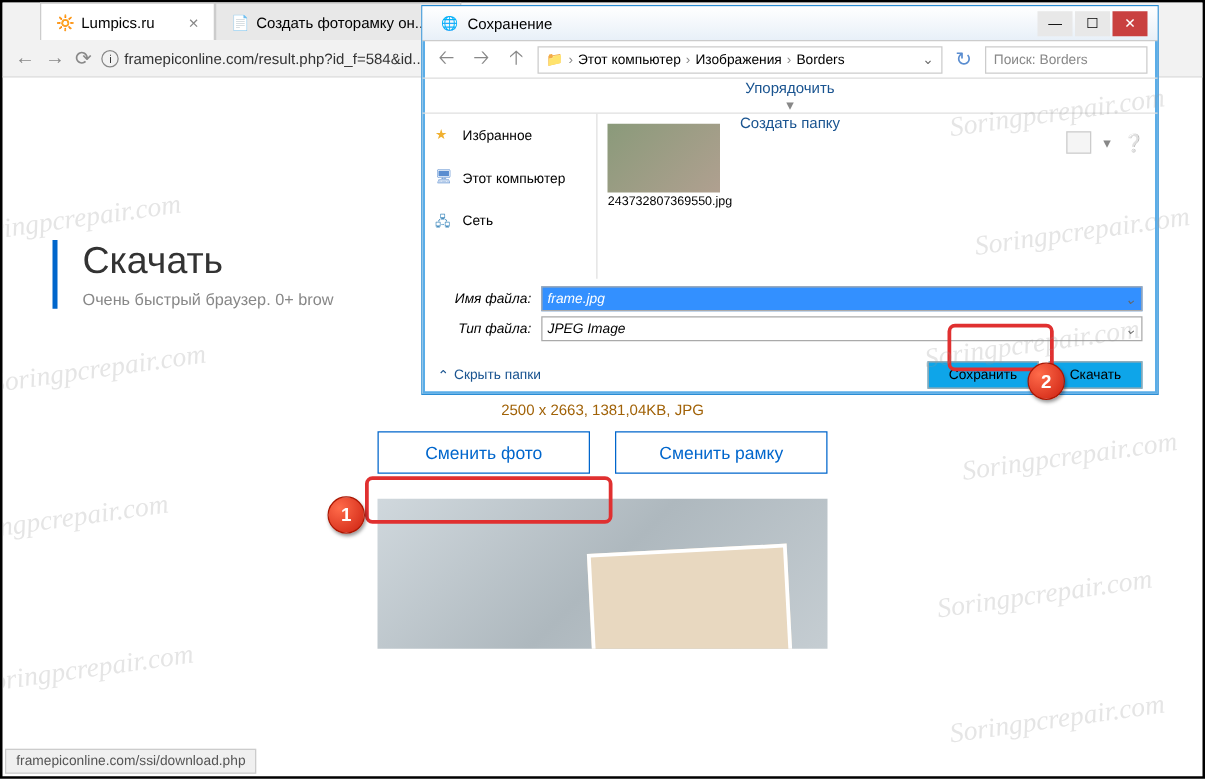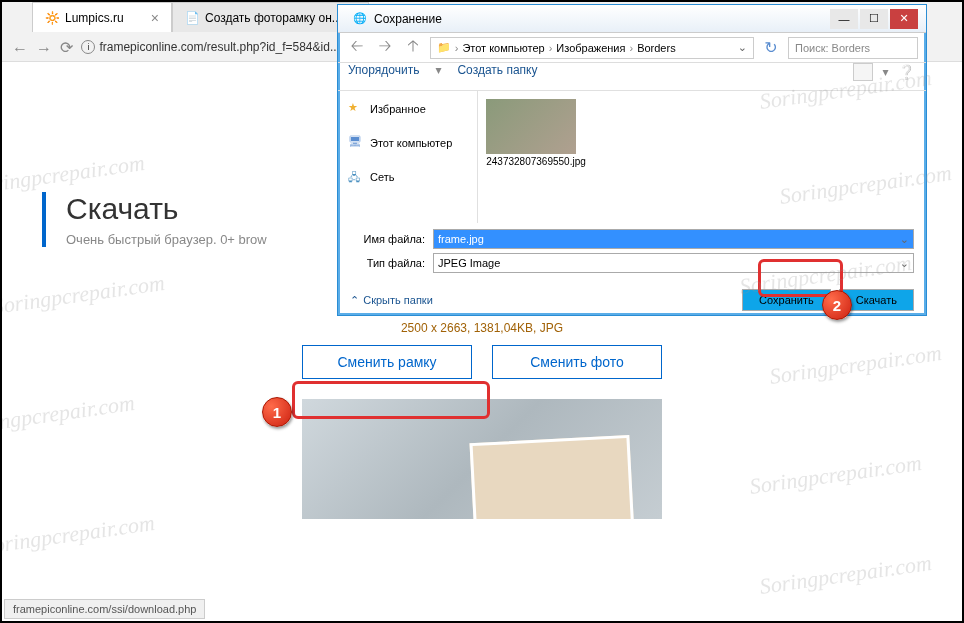--- a/index.html
+++ b/index.html
@@ -67,38 +67,38 @@
     .wc.close { background: #c94040; color: #fff; }
     .wc.chrome-ico { background: none; }
     
     .dlg-nav { display: flex; align-items: center; height: 30px; padding: 0 8px; gap: 6px; border-bottom: 1px solid #ddd; }
     .nav-arrow { width: 22px; height: 22px; display: flex; align-items: center; justify-content: center; color: #888; }
     .breadcrumb { flex: 1; border: 1px solid #ccc; height: 22px; display: flex; align-items: center; padding: 0 6px; font-size: 11px; gap: 4px; }
     .bc-sep { color: #888; }
     .refresh { width: 22px; height: 22px; color: #5a8dd0; display: flex; align-items: center; justify-content: center; }
     .search-box { border: 1px solid #ccc; height: 22px; width: 130px; display: flex; align-items: center; padding: 0 6px; font-size: 11px; color: #888; gap: 4px; }
     
-    .dlg-toolbar { display: flex; align-items: flex-start; height: 28px; padding: 0 10px; gap: 16px; font-size: 12px; color: #1a5490; border-bottom: 1px solid #e0e0e0; }
+    .dlg-toolbar { display: flex; align-items: center; height: 28px; padding: 0 10px; font-size: 12px; color: #1a5490; border-bottom: 1px solid #e0e0e0; flex-direction: column; }
     .dlg-toolbar-right { margin-left: auto; display: flex; gap: 10px; align-items: center; }
     .view-btn { width: 20px; height: 18px; border: 1px solid #ccc; background: #f5f5f5; }
     .help-icon { color: #3a8dd0; font-size: 14px; }
     
     .dlg-body { display: flex; height: 132px; }
     .dlg-sidebar { width: 140px; border-right: 1px solid #e0e0e0; padding: 6px 8px; font-size: 11px; }
     .sb-item { display: flex; align-items: center; gap: 6px; padding: 4px 2px; }
     .sb-icon { width: 16px; height: 16px; }
     .sb-star { color: #f0b030; }
     .sb-pc { color: #5a8dd0; }
     .sb-net { color: #4a90c0; }
     
     .dlg-files { flex: 1; padding: 8px; display: flex; align-items: flex-start; }
     .file-item { width: 100px; text-align: center; font-size: 10px; }
     .file-thumb { width: 90px; height: 55px; background: linear-gradient(135deg, #8a9a7a, #b0a090); margin-bottom: 2px; }
     
-    .dlg-fields { padding: 6px 12px; font-size: 11px; }
+    .dlg-fields { padding: 6px 12px; font-size: 11px; font-style: italic; }
     .field { display: flex; align-items: center; gap: 8px; margin-bottom: 4px; }
     .field-label { width: 75px; text-align: right; }
     .field-input { flex: 1; border: 1px solid #aaa; height: 20px; padding: 0 4px; font-size: 11px; }
     .field-input.sel { background: #3390ff; color: #fff; display: flex; align-items: center; }
     .dd-arrow { margin-left: auto; color: #666; }
     
     .dlg-footer { display: flex; align-items: center; padding: 6px 12px; gap: 8px; font-size: 11px; }
     .hide-folders { display: flex; align-items: center; gap: 4px; color: #1a5490; }
     .dlg-btn { margin-left: auto; padding: 4px 16px; border: 1px solid #aaa; background: #0ea5e9; font-size: 11px; }
     .dlg-btn + .dlg-btn { margin-left: 0; }
@@ -157,22 +157,22 @@
 
   <div class="ad-block">
     <div class="ad-title">Скачать</div>
     <div class="ad-text">Очень быстрый браузер. 0+ brow</div>
   </div>
 
   <div class="result-area">
     <div class="result-title">Рамка готова</div>
     <div class="result-meta">2500 x 2663, 1381,04KB, JPG</div>
     <div class="btn-row" style="margin-top:10px">
+      <button class="btn">Сменить фото</button>
       <button class="btn">Сменить рамку</button>
-      <button class="btn">Сменить фото</button>
     </div>
     <div class="preview-img">
       <div class="preview-inner"></div>
     </div>
   </div>
 </div>
 
 <div class="status-bar">framepiconline.com/ssi/download.php</div>
 
 <div class="highlight-1 h1"></div>

